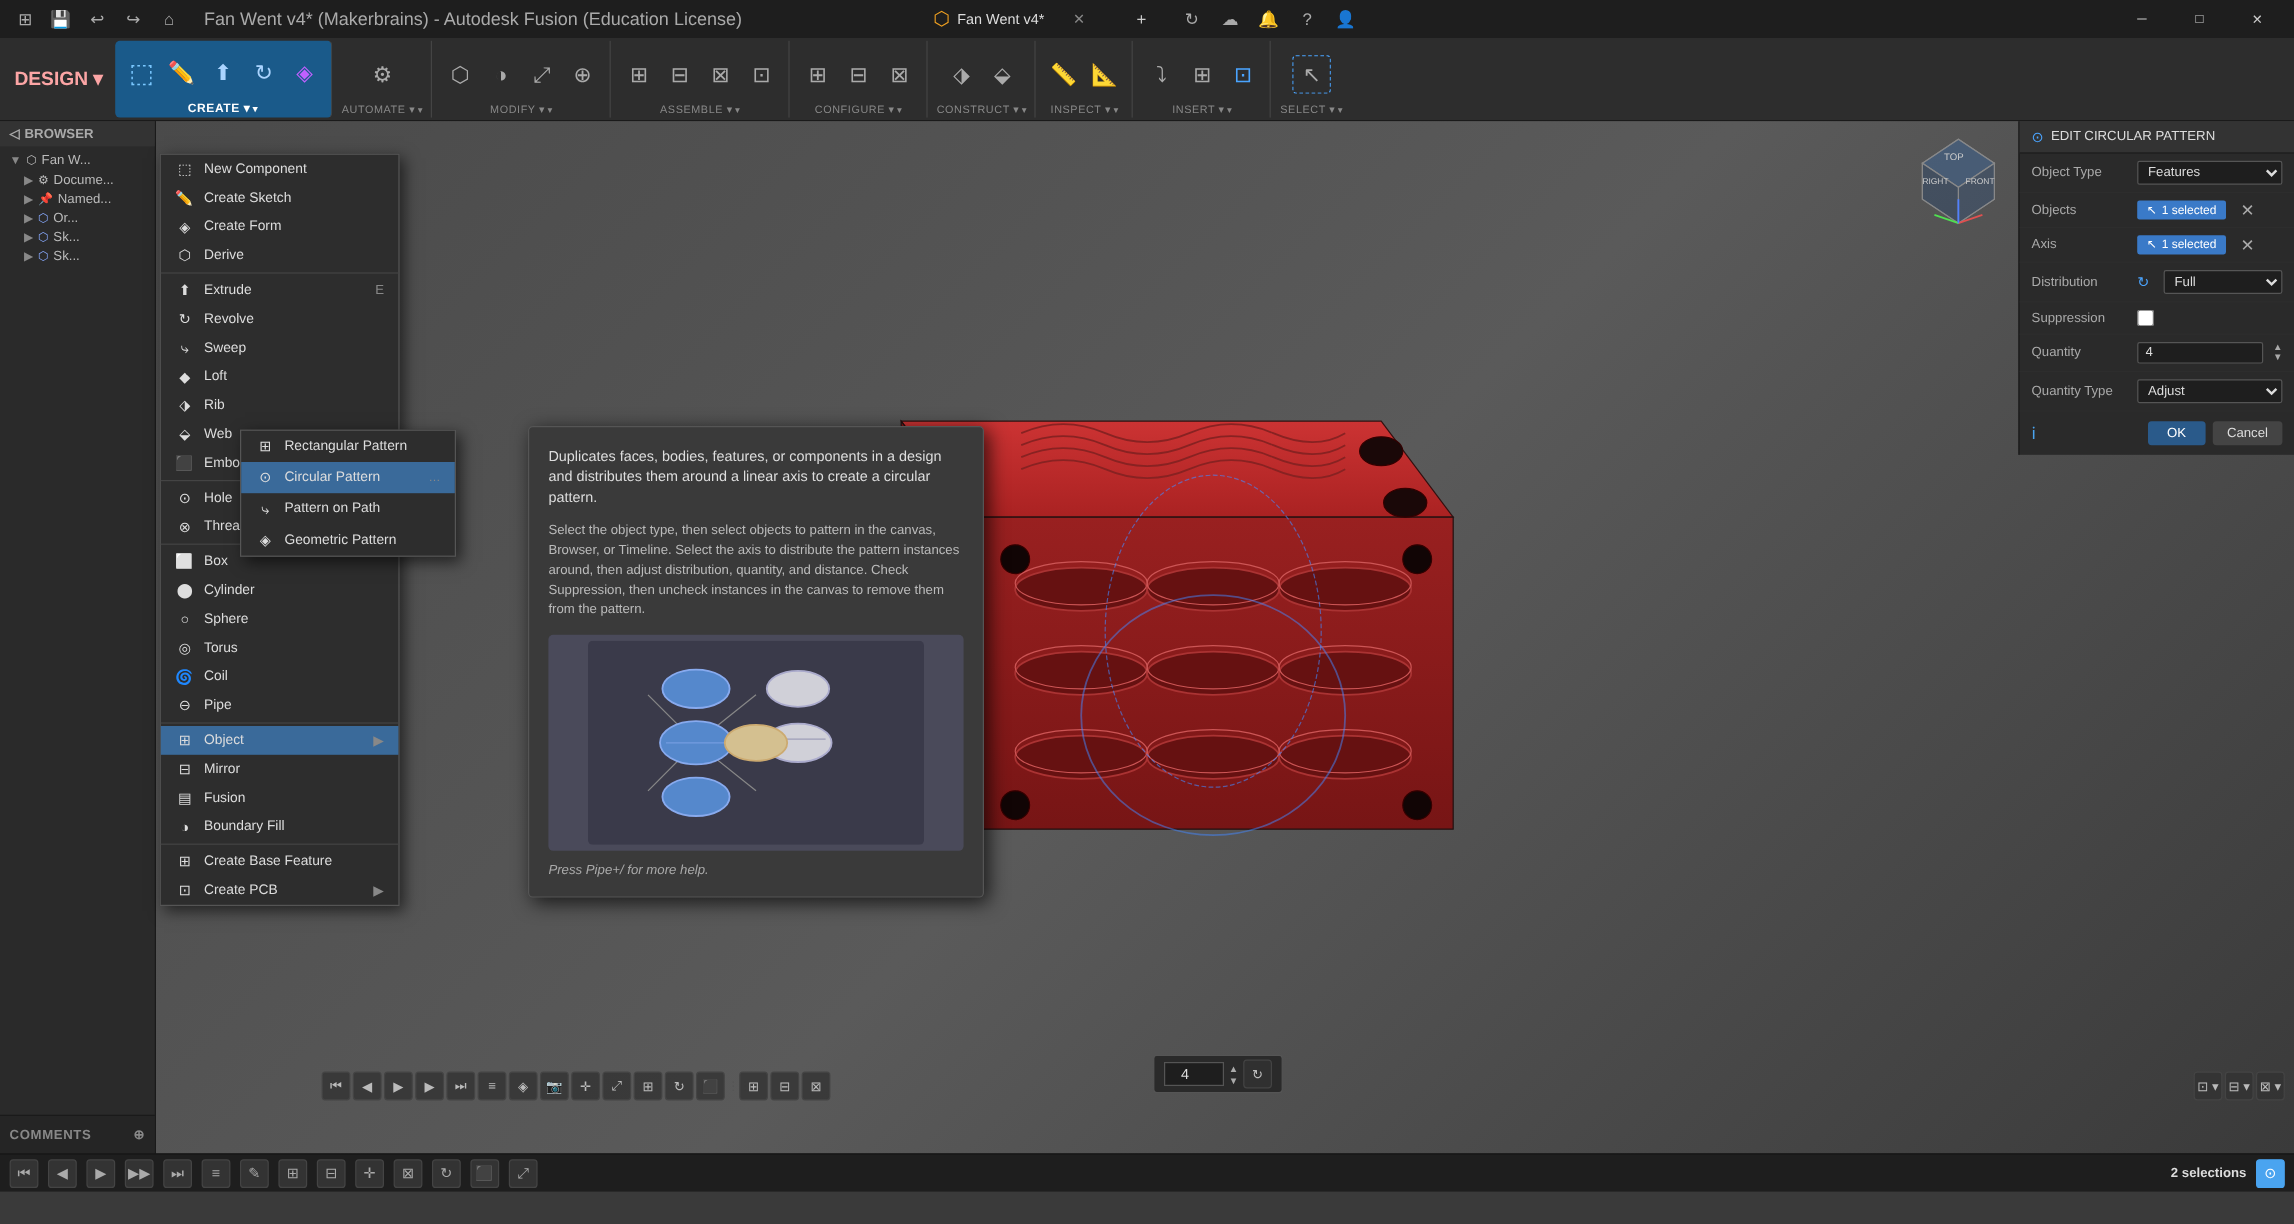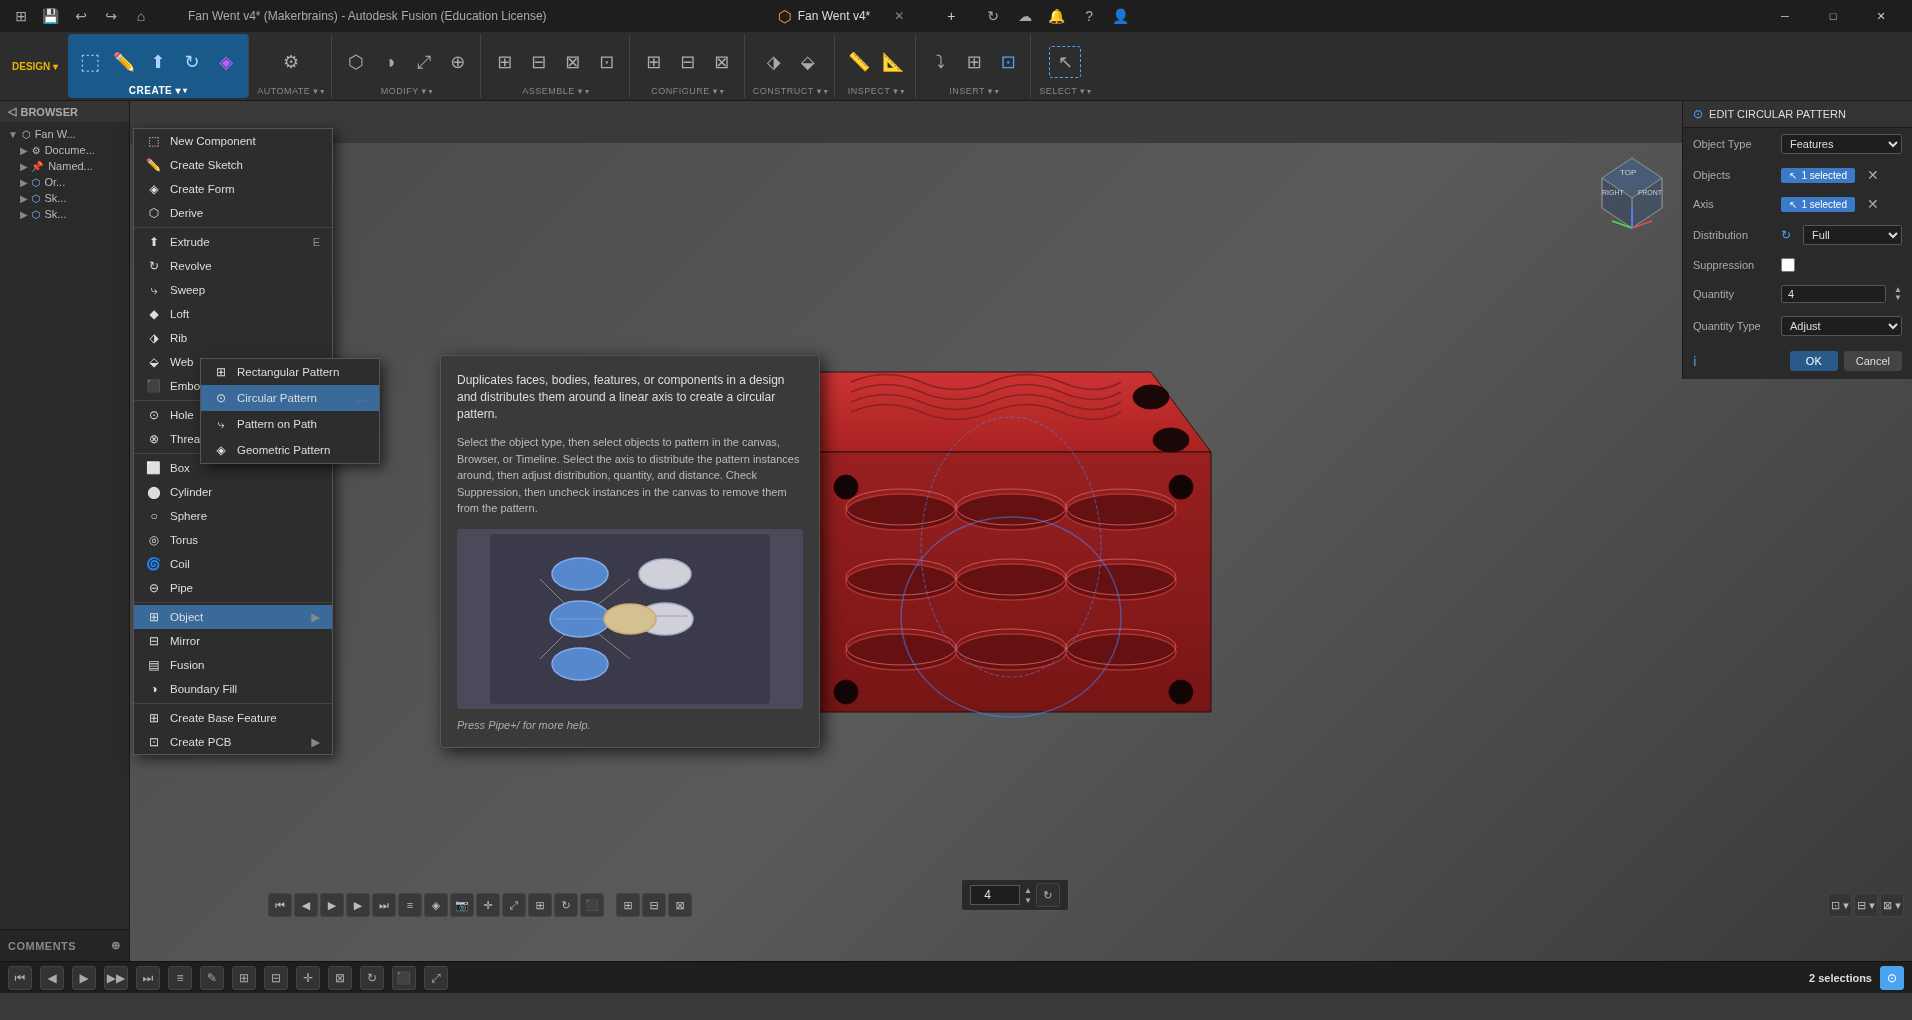--- a/index.html
+++ b/index.html
@@ -118,21 +118,20 @@
       gap: 4px;
     }
     .tree-icon { font-size: 10px; color: #888; }
 
     
     .canvas-area {
       flex: 1;
       background: linear-gradient(135deg, #4a4a4a 0%, #5a5a5a 50%, #3a3a3a 100%);
       position: relative;
       overflow: hidden;
-      margin-top: 42px;
     }
 
     
     .model-container {
       position: absolute;
       top: 50%;
       left: 50%;
       transform: translate(-60%, -50%);
       width: 650px;
       height: 520px;
@@ -438,21 +437,21 @@
 
 <div class="titlebar">
   <div class="titlebar-left">
     <div class="quick-access">
       <div class="qa-btn">⊞</div>
       <div class="qa-btn">💾</div>
       <div class="qa-btn">↩</div>
       <div class="qa-btn">↪</div>
       <div class="qa-btn">⌂</div>
     </div>
-    <span style="font-size:12px; color:#aaa; margin-left:26px;">Fan Went v4* (Makerbrains) - Autodesk Fusion (Education License)</span>
+    <span style="font-size:15px; color:#aaa; margin-left:8px;">Fan Went v4* (Makerbrains) - Autodesk Fusion (Education License)</span>
   </div>
   <div class="titlebar-center">
     <span style="color:#f0a020; font-size:16px;">⬡</span>
     <span style="color:#ddd; font-size:12px;">Fan Went v4*</span>
     <button class="win-btn" style="font-size:12px; color:#888;">✕</button>
     <button class="win-btn" style="font-size:14px;">+</button>
     <div class="qa-btn">↻</div>
     <div class="qa-btn">☁</div>
     <div class="qa-btn">🔔</div>
     <div class="qa-btn">?</div>
@@ -463,21 +462,21 @@
     <button class="win-btn">□</button>
     <button class="win-btn close">✕</button>
   </div>
 </div>
 
 <div class="ribbon-area">
 
 
   <div class="ribbon">
 
-    <div style="display:flex; align-items:center; padding: 0 8px; font-size:10px; color:#eab308; font-weight:600; cursor:pointer; gap:4px;">
+    <div style="display:flex; align-items:center; padding: 0 8px; font-size:16px; color:#fca5a5; font-weight:600; cursor:pointer; gap:4px;">
       <span>DESIGN ▾</span>
     </div>
 
     <div class="ribbon-group create-group">
       <div class="ribbon-icons">
         <div class="ribbon-icon" style="color:#7ac8ff; font-size:22px;">⬚</div>
         <div class="ribbon-icon" style="color:#7ac8ff;">✏️</div>
         <div class="ribbon-icon" style="color:#aad4ff;">⬆</div>
         <div class="ribbon-icon" style="color:#aad4ff;">↻</div>
         <div class="ribbon-icon" style="color:#c060ff;">◈</div>

